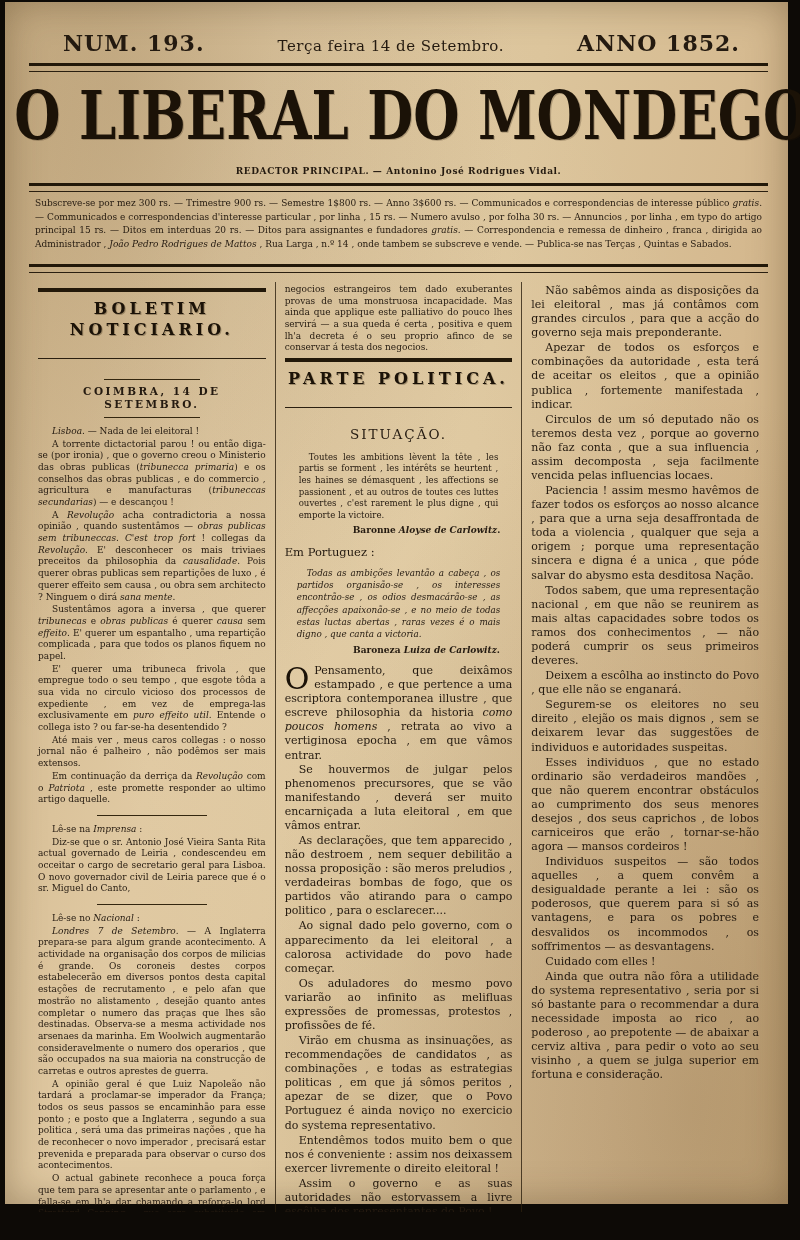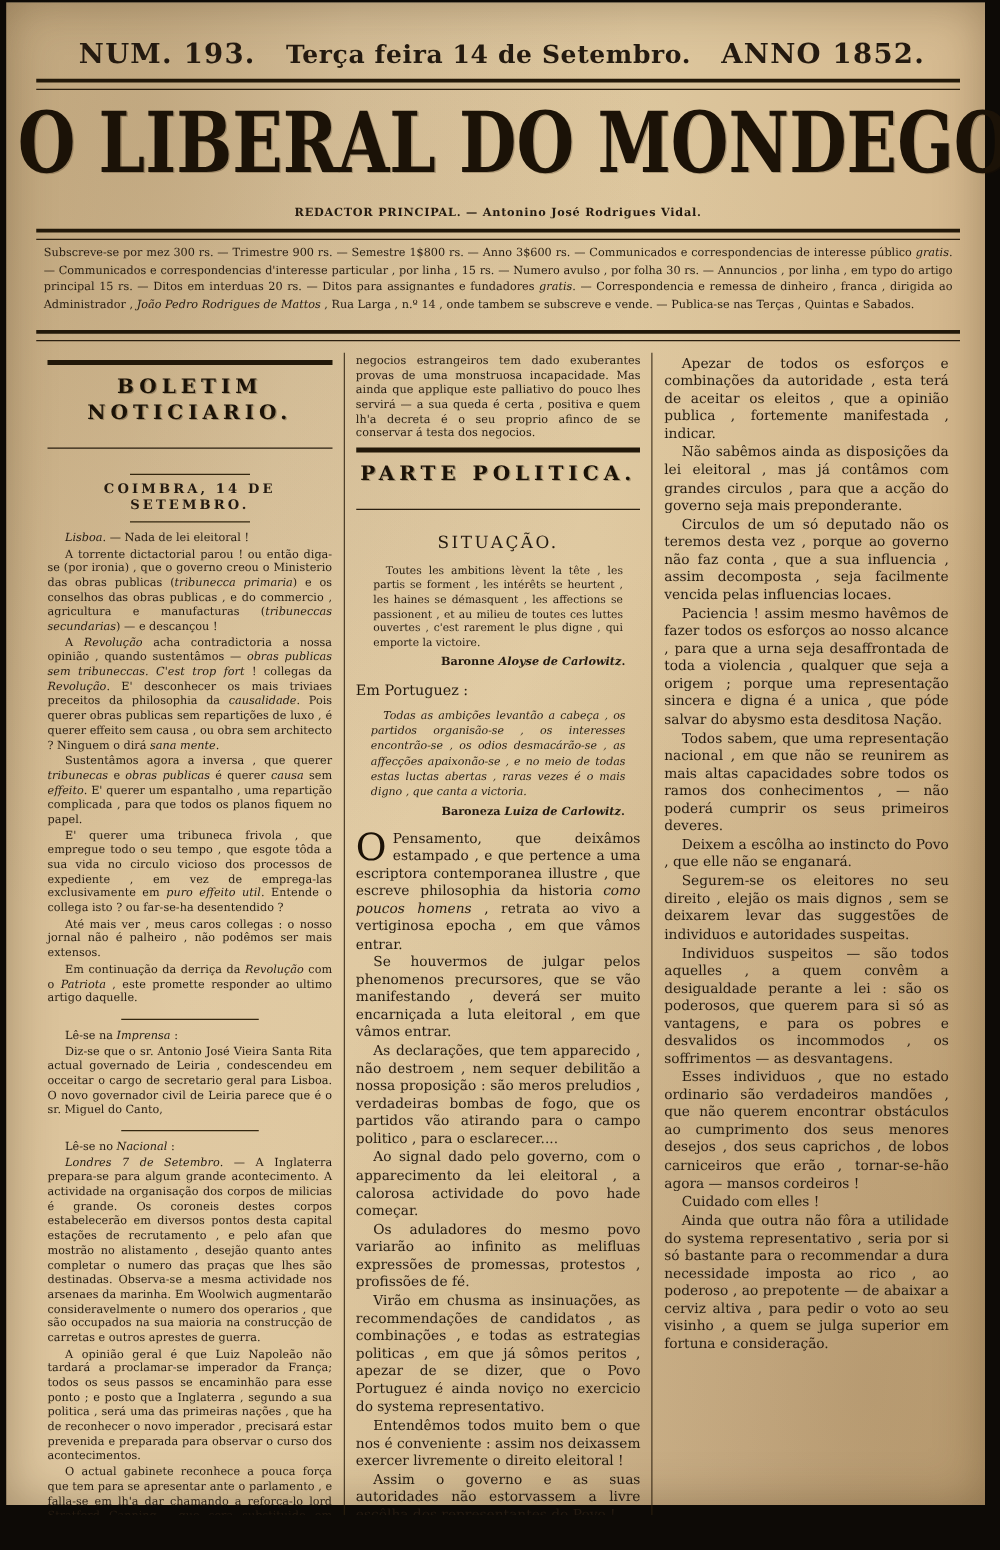--- a/index.html
+++ b/index.html
@@ -11,21 +11,21 @@
     background:
       radial-gradient(ellipse at 15% 8%, rgba(105,78,42,.20), transparent 42%),
       radial-gradient(ellipse at 88% 92%, rgba(100,72,40,.22), transparent 46%),
       radial-gradient(ellipse at 50% 45%, rgba(255,244,214,.12), transparent 60%),
       linear-gradient(100deg,#d0b68c 0%,#e0c9a2 28%,#dcc59c 55%,#d4b88e 80%,#c8aa7c 100%);
     box-shadow:inset 0 0 38px rgba(60,40,15,.35);
   }
   
   .hdr-row{display:flex;align-items:baseline;justify-content:space-between;padding:4px 28px 0 34px;}
   .hdr-issue,.hdr-year{font-size:22px;font-weight:bold;letter-spacing:1px;}
-  .hdr-date{font-size:20px;font-weight:bold;letter-spacing:.5px;}
+  .hdr-date{font-size:15px;font-weight:normal;letter-spacing:.5px;}
   .rule-double{height:5px;border-top:3px solid #221809;border-bottom:1px solid #2a1f10;margin:7px 0 0;}
   .masthead{
     text-align:center;font-weight:bold;font-size:51px;letter-spacing:0px;
     white-space:nowrap;margin:2px 0 0;transform:scale(1.04,1.32);transform-origin:50% 60%;
     padding:14px 0 16px;color:#1b1207;text-shadow:1px 1px 0 rgba(40,25,8,.25);
   }
   .editor-line{text-align:center;font-size:9px;font-weight:bold;letter-spacing:.6px;margin:2px 0 4px;}
   .imprint{font-size:9px;line-height:1.5;text-align:justify;padding:5px 6px 6px;}
   
   .columns{display:flex;margin-top:9px;height:930px;overflow:hidden;}
@@ -93,42 +93,42 @@
         <div class="blk blk-sep sz-small"></div>
         <div class="blk blk-p sz-small">Lê-se no <i>Nacional</i> :</div>
         <div class="blk blk-p sz-small"><i>Londres 7 de Setembro</i>. — A Inglaterra prepara-se para algum grande acontecimento. A actividade na organisação dos corpos de milicias é grande. Os coroneis destes corpos estabelecerão em diversos pontos desta capital estações de recrutamento , e pelo afan que mostrão no alistamento , desejão quanto antes completar o numero das praças que lhes são destinadas. Observa-se a mesma actividade nos arsenaes da marinha. Em Woolwich augmentarão consideravelmente o numero dos operarios , que são occupados na sua maioria na construcção de carretas e outros aprestes de guerra.</div>
         <div class="blk blk-p sz-small">A opinião geral é que Luiz Napoleão não tardará a proclamar-se imperador da França; todos os seus passos se encaminhão para esse ponto ; e posto que a Inglaterra , segundo a sua politica , será uma das primeiras nações , que ha de reconhecer o novo imperador , precisará estar prevenida e preparada para observar o curso dos acontecimentos.</div>
         <div class="blk blk-p sz-small">O actual gabinete reconhece a pouca força que tem para se apresentar ante o parlamento , e falla-se em lh'a dar chamando a reforça-lo lord Stratford Canning , que sera substituido em Constantinopla por lord Malmesbury , que na qualidade de ministro dos</div>
       </div>
     <div class="col">
         <div class="blk blk-pni sz-small">negocios estrangeiros tem dado exuberantes provas de uma monstruosa incapacidade. Mas ainda que applique este palliativo do pouco lhes servirá — a sua queda é certa , positiva e quem lh'a decreta é o seu proprio afinco de se conservar á testa dos negocios.</div>
         <div class="blk blk-ornate sz-large">PARTE POLITICA.</div>
         <div class="blk blk-subhead sz-large">SITUAÇÃO.</div>
-        <div class="blk blk-quote sz-large">Toutes les ambitions lèvent la tête , les partis se forment , les intérêts se heurtent , les haines se démasquent , les affections se passionent , et au milieu de toutes ces luttes ouvertes , c'est rarement le plus digne , qui emporte la victoire.</div>
+        <div class="blk blk-quote sz-large">Toutes les ambitions lèvent la tête , les partis se forment , les intérêts se heurtent , les haines se démasquent , les affections se passionent , et au outros de toutes ces luttes ouvertes , c'est rarement le plus digne , qui emporte la victoire.</div>
         <div class="blk blk-attr sz-large">Baronne <i>Aloyse de Carlowitz</i>.</div>
         <div class="blk blk-lead sz-large">Em Portuguez :</div>
         <div class="blk blk-quotei sz-large">Todas as ambições levantão a cabeça , os partidos organisão-se , os interesses encontrão-se , os odios desmacárão-se , as affecções apaixonão-se , e no meio de todas estas luctas abertas , raras vezes é o mais digno , que canta a victoria.</div>
         <div class="blk blk-attr sz-large">Baroneza <i>Luiza de Carlowitz</i>.</div>
         <div class="blk blk-dropcap sz-large"><span class="dropcap">O</span>Pensamento, que deixâmos estampado , e que pertence a uma escriptora contemporanea illustre , que escreve philosophia da historia <i>como poucos homens</i> , retrata ao vivo a vertiginosa epocha , em que vâmos entrar.</div>
         <div class="blk blk-p sz-large">Se houvermos de julgar pelos phenomenos precursores, que se vão manifestando , deverá ser muito encarniçada a luta eleitoral , em que vâmos entrar.</div>
         <div class="blk blk-p sz-large">As declarações, que tem apparecido , não destroem , nem sequer debilitão a nossa proposição : são meros preludios , verdadeiras bombas de fogo, que os partidos vão atirando para o campo politico , para o esclarecer....</div>
         <div class="blk blk-p sz-large">Ao signal dado pelo governo, com o apparecimento da lei eleitoral , a calorosa actividade do povo hade começar.</div>
         <div class="blk blk-p sz-large">Os aduladores do mesmo povo variarão ao infinito as melifluas expressões de promessas, protestos , profissões de fé.</div>
         <div class="blk blk-p sz-large">Virão em chusma as insinuações, as recommendações de candidatos , as combinações , e todas as estrategias politicas , em que já sômos peritos , apezar de se dizer, que o Povo Portuguez é ainda noviço no exercicio do systema representativo.</div>
         <div class="blk blk-p sz-large">Entendêmos todos muito bem o que nos é conveniente : assim nos deixassem exercer livremente o direito eleitoral !</div>
         <div class="blk blk-p sz-large">Assim o governo e as suas autoridades não estorvassem a livre escôlha dos representantes do Povo !</div>
       </div>
     <div class="col">
+        <div class="blk blk-p sz-large">Não sabêmos ainda as disposições da lei eleitoral , mas já contâmos com grandes circulos , para que a acção do governo seja mais preponderante.</div>
         <div class="blk blk-p sz-large">Apezar de todos os esforços e combinações da autoridade , esta terá de aceitar os eleitos , que a opinião publica , fortemente manifestada , indicar.</div>
-        <div class="blk blk-p sz-large">Não sabêmos ainda as disposições da lei eleitoral , mas já contâmos com grandes circulos , para que a acção do governo seja mais preponderante.</div>
         <div class="blk blk-p sz-large">Circulos de um só deputado não os teremos desta vez , porque ao governo não faz conta , que a sua influencia , assim decomposta , seja facilmente vencida pelas influencias locaes.</div>
         <div class="blk blk-p sz-large">Paciencia ! assim mesmo havêmos de fazer todos os esforços ao nosso alcance , para que a urna seja desaffrontada de toda a violencia , qualquer que seja a origem ; porque uma representação sincera e digna é a unica , que póde salvar do abysmo esta desditosa Nação.</div>
         <div class="blk blk-p sz-large">Todos sabem, que uma representação nacional , em que não se reunirem as mais altas capacidades sobre todos os ramos dos conhecimentos , — não poderá cumprir os seus primeiros deveres.</div>
         <div class="blk blk-p sz-large">Deixem a escôlha ao instincto do Povo , que elle não se enganará.</div>
         <div class="blk blk-p sz-large">Segurem-se os eleitores no seu direito , elejão os mais dignos , sem se deixarem levar das suggestões de individuos e autoridades suspeitas.</div>
+        <div class="blk blk-p sz-large">Esses individuos , que no estado ordinario são verdadeiros mandões , que não querem encontrar obstáculos ao cumprimento dos seus menores desejos , dos seus caprichos , de lobos carniceiros que erão , tornar-se-hão agora — mansos cordeiros !</div>
         <div class="blk blk-p sz-large">Individuos suspeitos — são todos aquelles , a quem convêm a desigualdade perante a lei : são os poderosos, que querem para si só as vantagens, e para os pobres e desvalidos os incommodos , os soffrimentos — as desvantagens.</div>
-        <div class="blk blk-p sz-large">Esses individuos , que no estado ordinario são verdadeiros mandões , que não querem encontrar obstáculos ao cumprimento dos seus menores desejos , dos seus caprichos , de lobos carniceiros que erão , tornar-se-hão agora — mansos cordeiros !</div>
         <div class="blk blk-p sz-large">Cuidado com elles !</div>
         <div class="blk blk-p sz-large">Ainda que outra não fôra a utilidade do systema representativo , seria por si só bastante para o recommendar a dura necessidade imposta ao rico , ao poderoso , ao prepotente — de abaixar a cerviz altiva , para pedir o voto ao seu visinho , a quem se julga superior em fortuna e consideração.</div>
       </div>
   </div>
 
 </div>
 
 </body></html>

